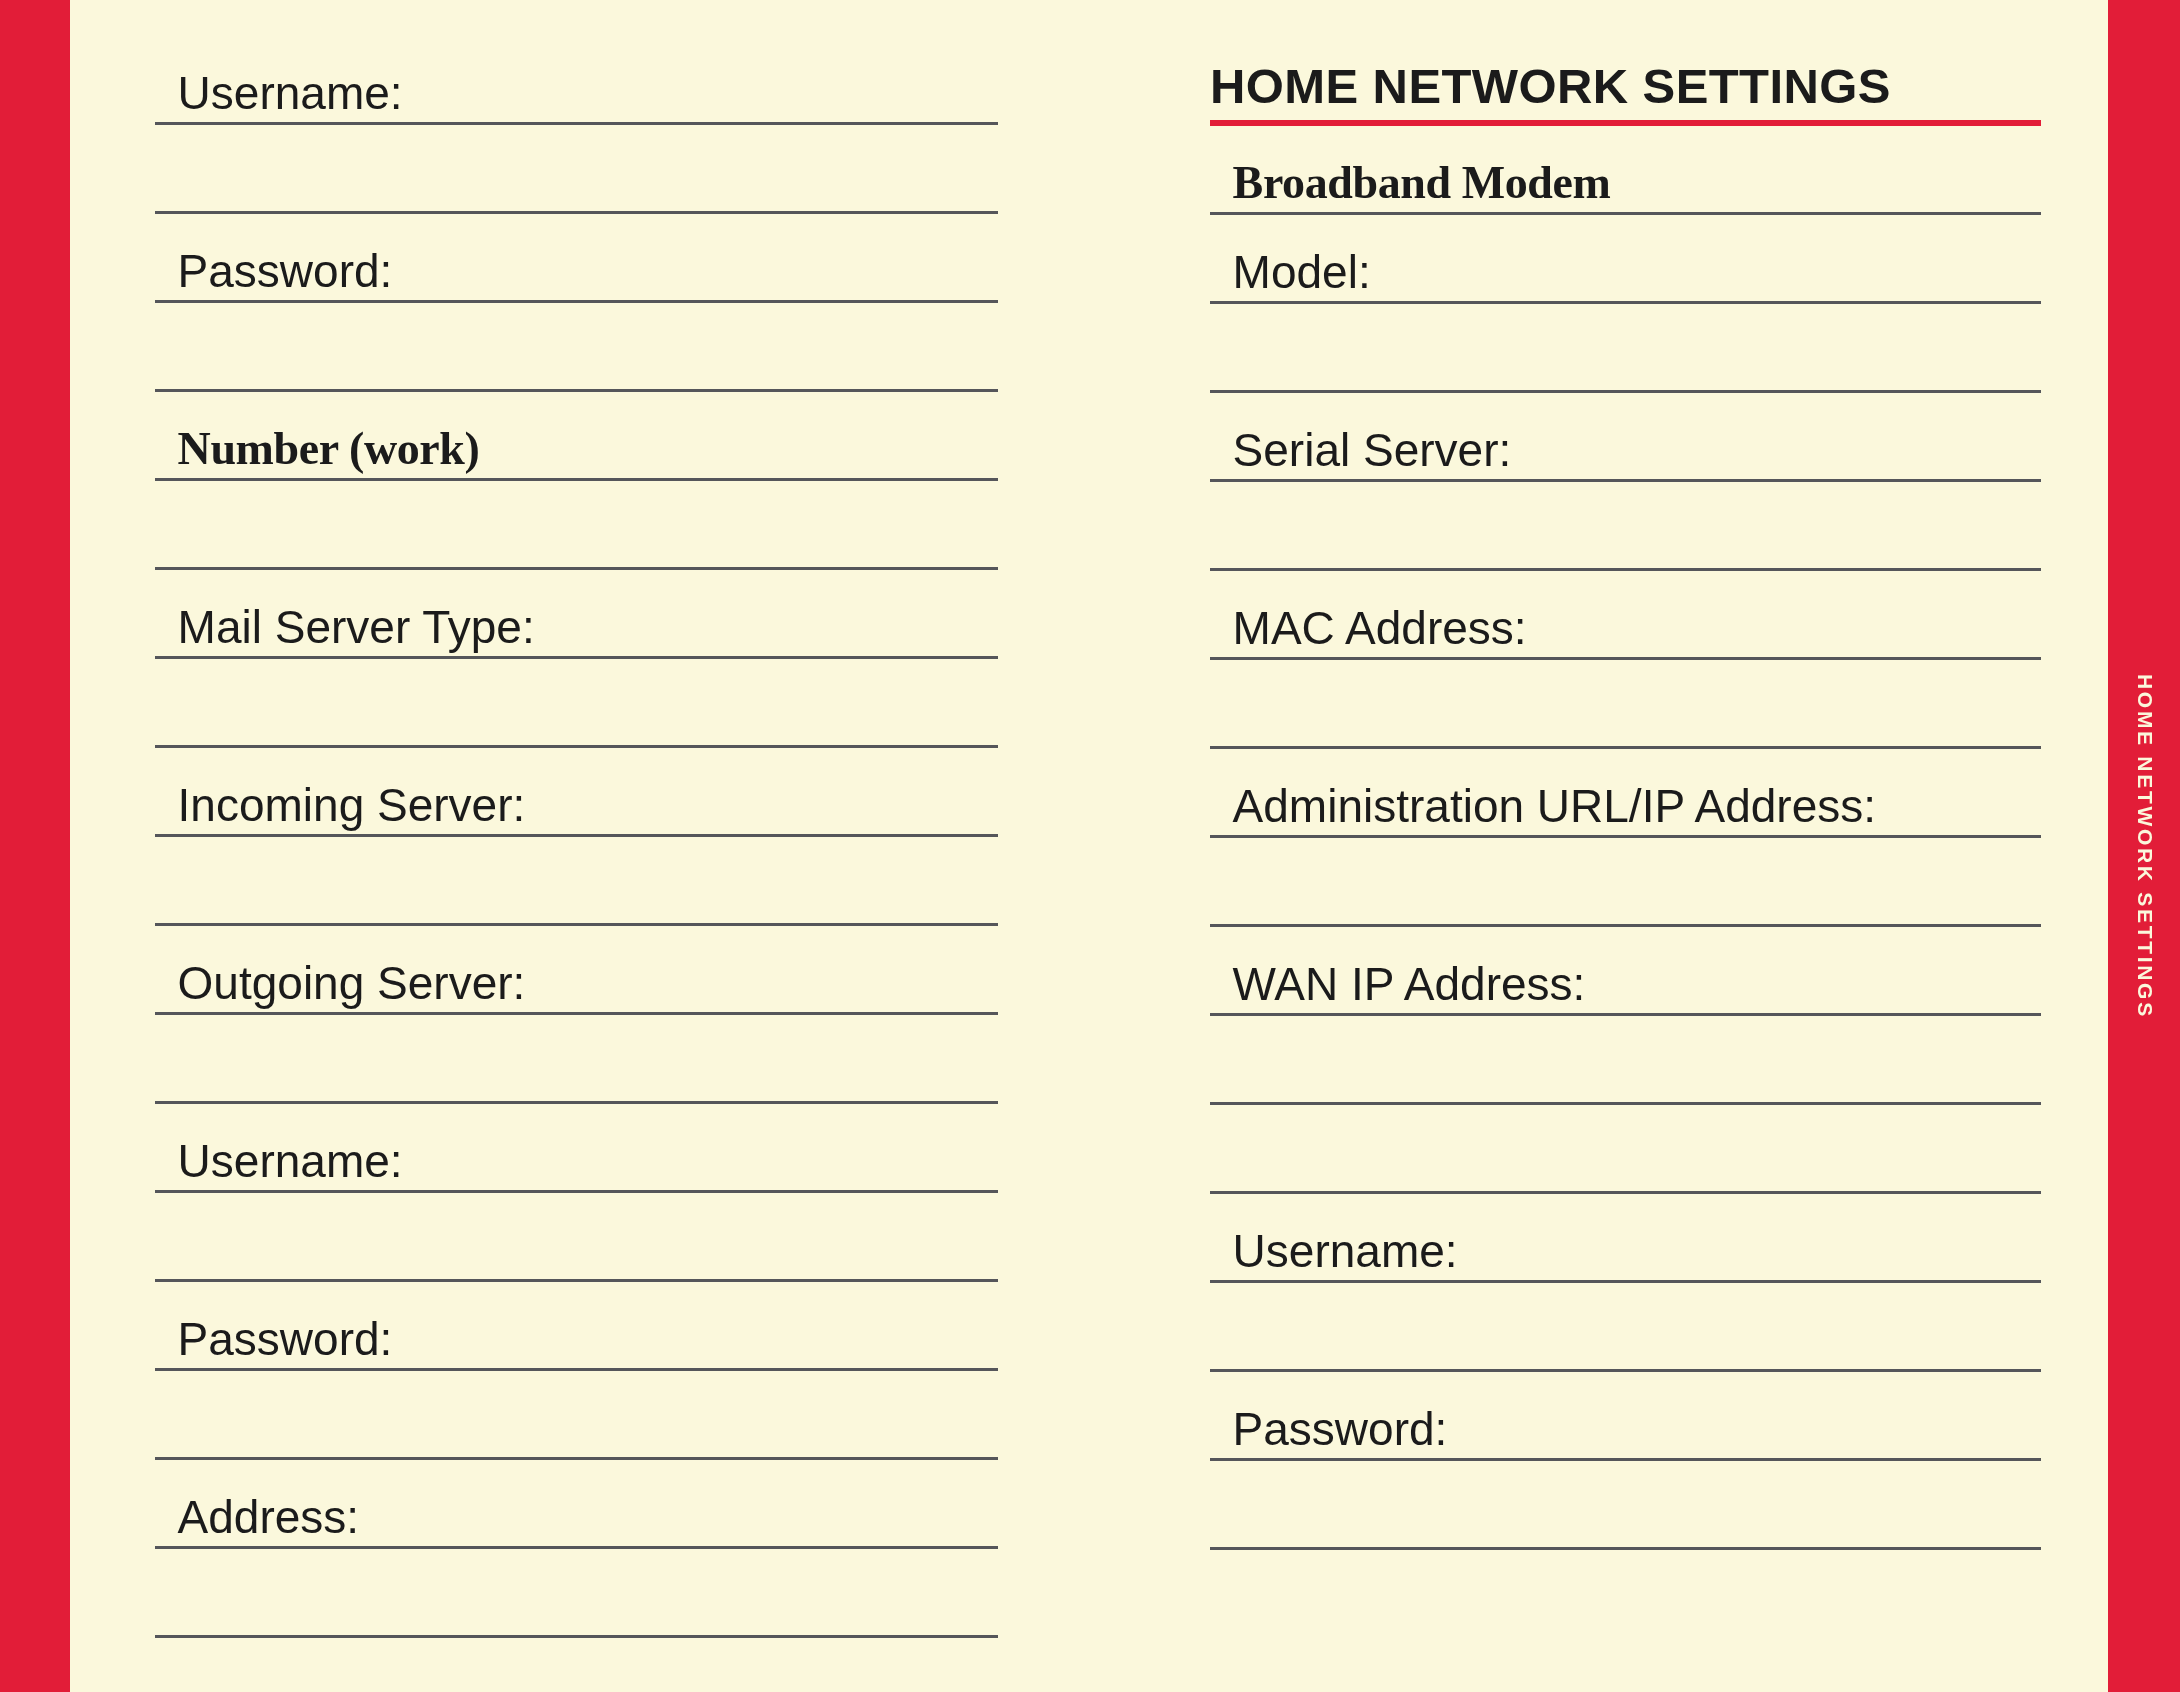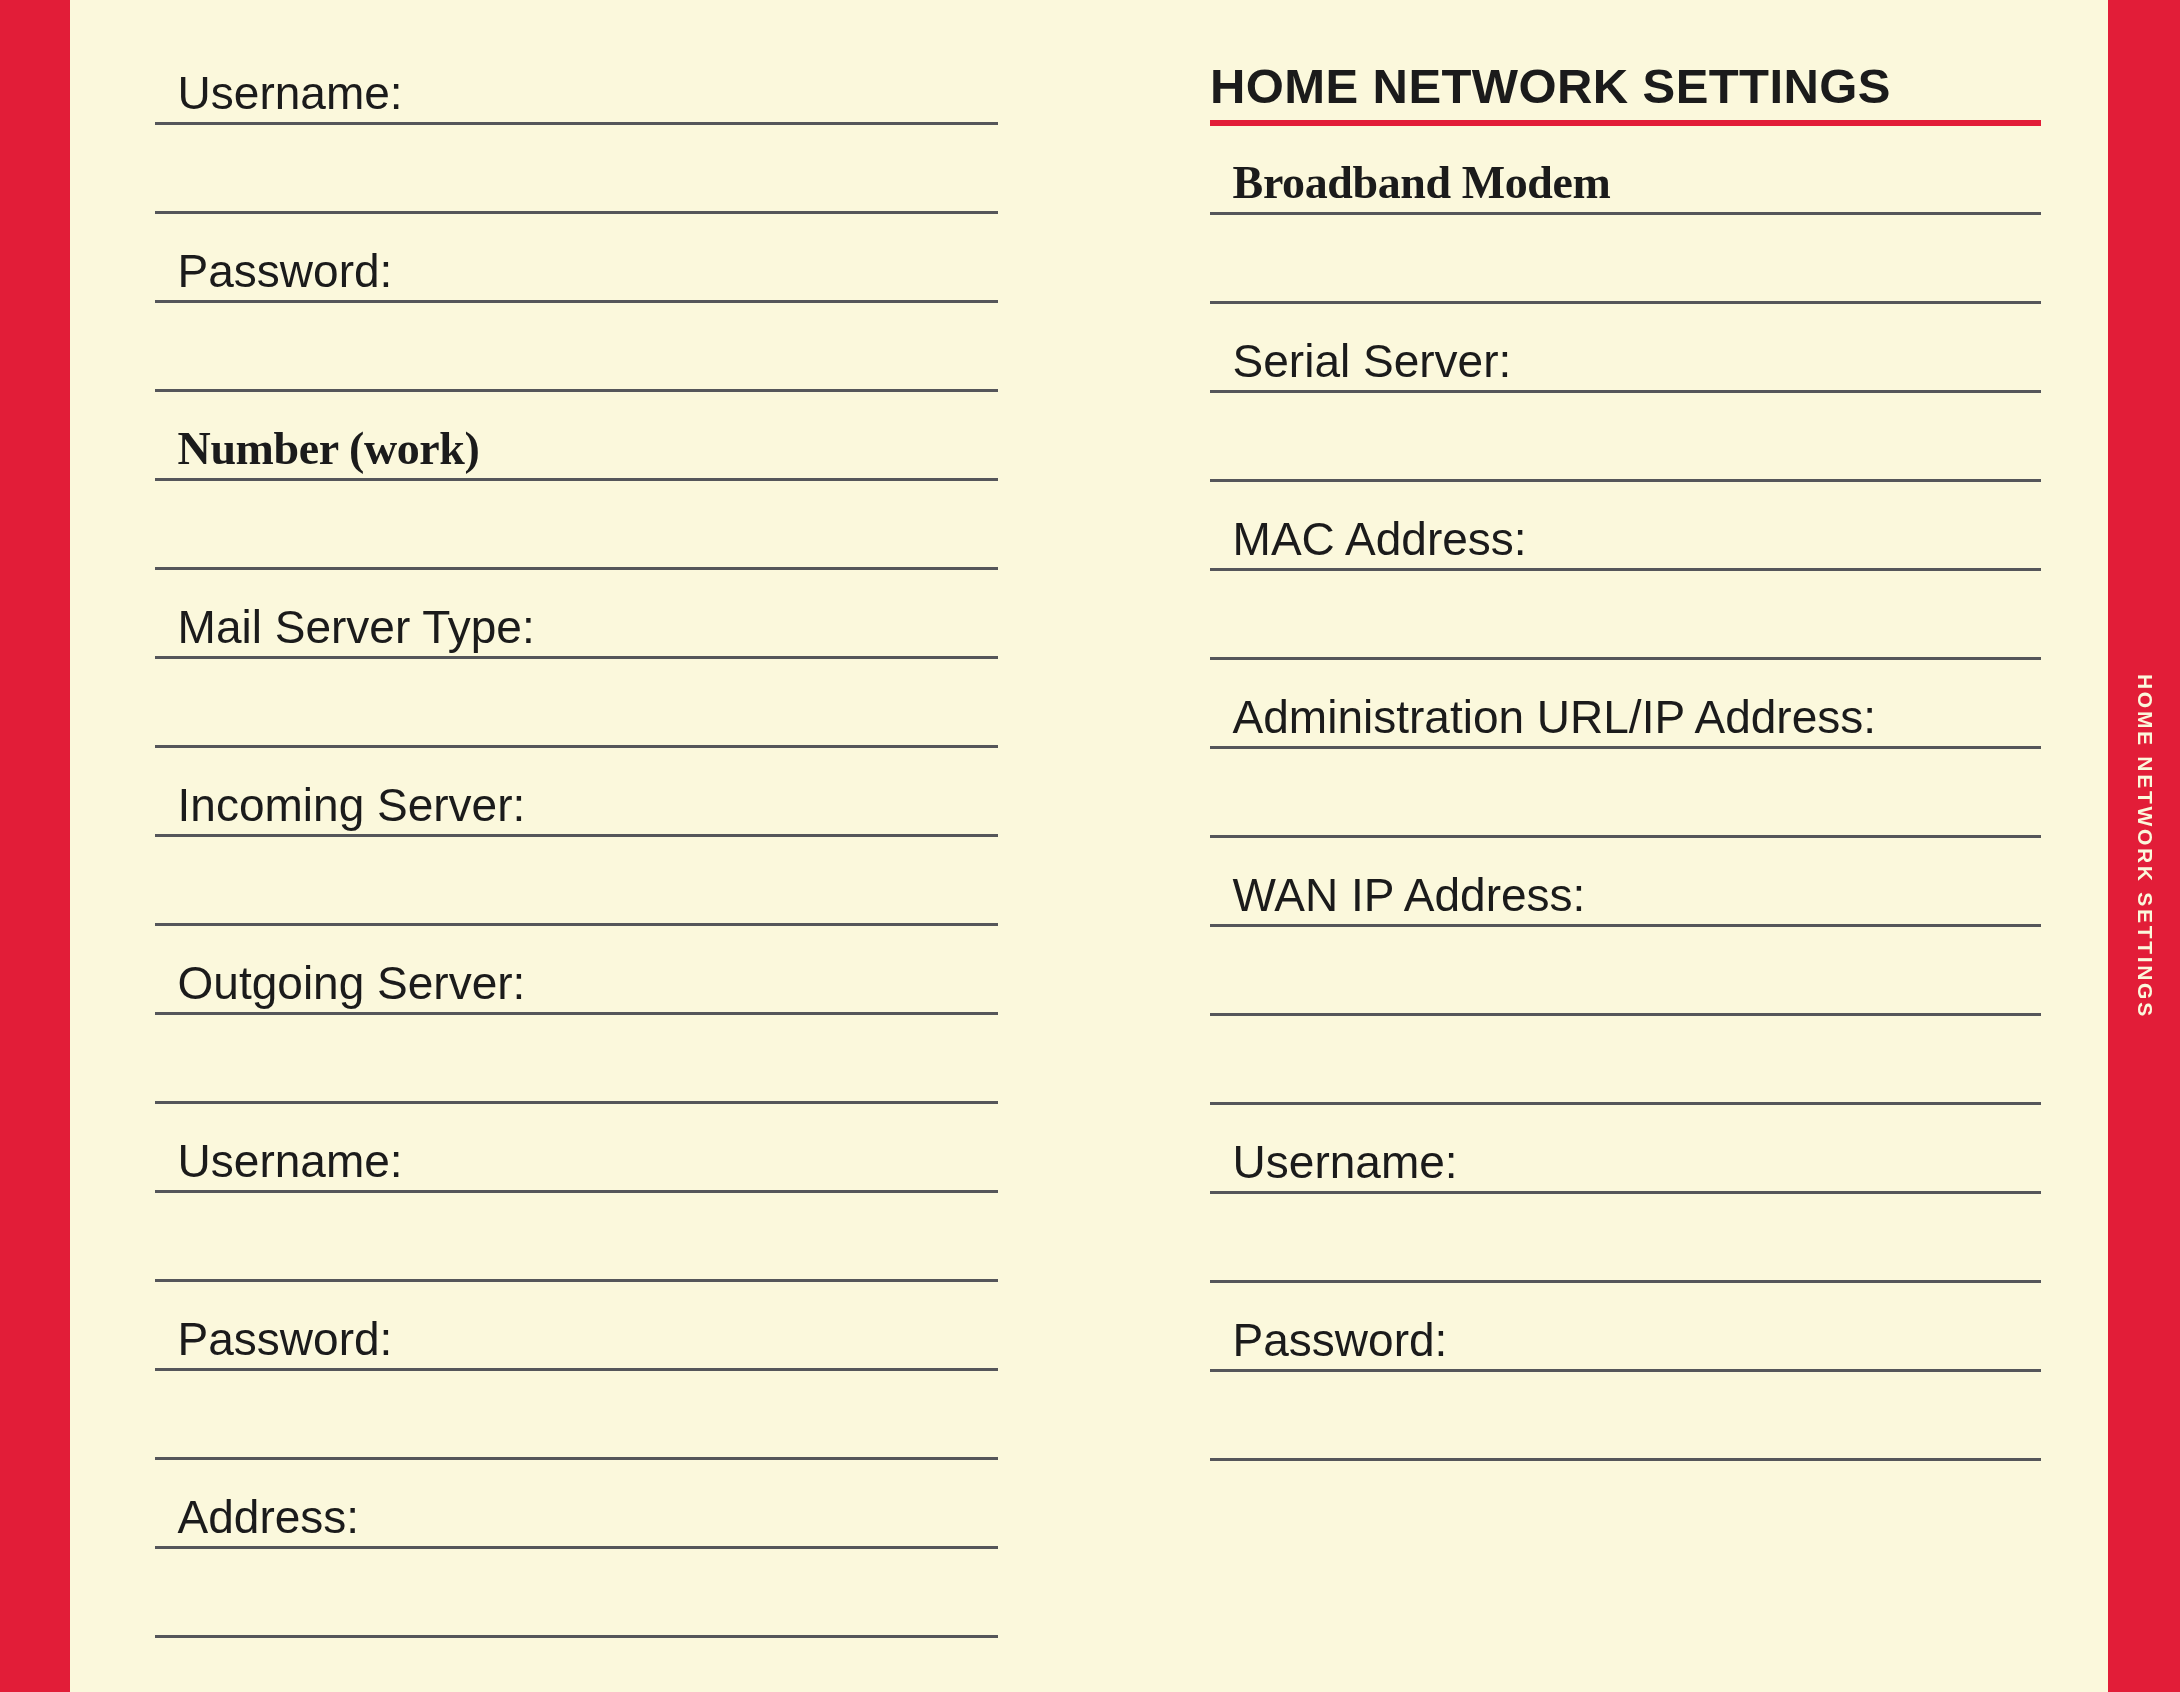--- a/index.html
+++ b/index.html
@@ -221,20 +221,24 @@
     <div class="spacer-top-right"></div>
     <div class="section-title">
       <div class="title-text">HOME NETWORK SETTINGS</div>
       <div class="title-rule"></div>
     </div>
     <div id="right-fields">
         <div class="field">
           <div class="label bold">Broadband Modem</div>
           <div class="rule"></div>
         </div>
+        <div class="field">
+          <div class="label">Model:</div>
+          <div class="rule"></div>
+        </div>
         <div class="field blank">
           <div class="rule"></div>
         </div>
         <div class="field">
           <div class="label">Serial Server:</div>
           <div class="rule"></div>
         </div>
         <div class="field blank">
           <div class="rule"></div>
         </div>

